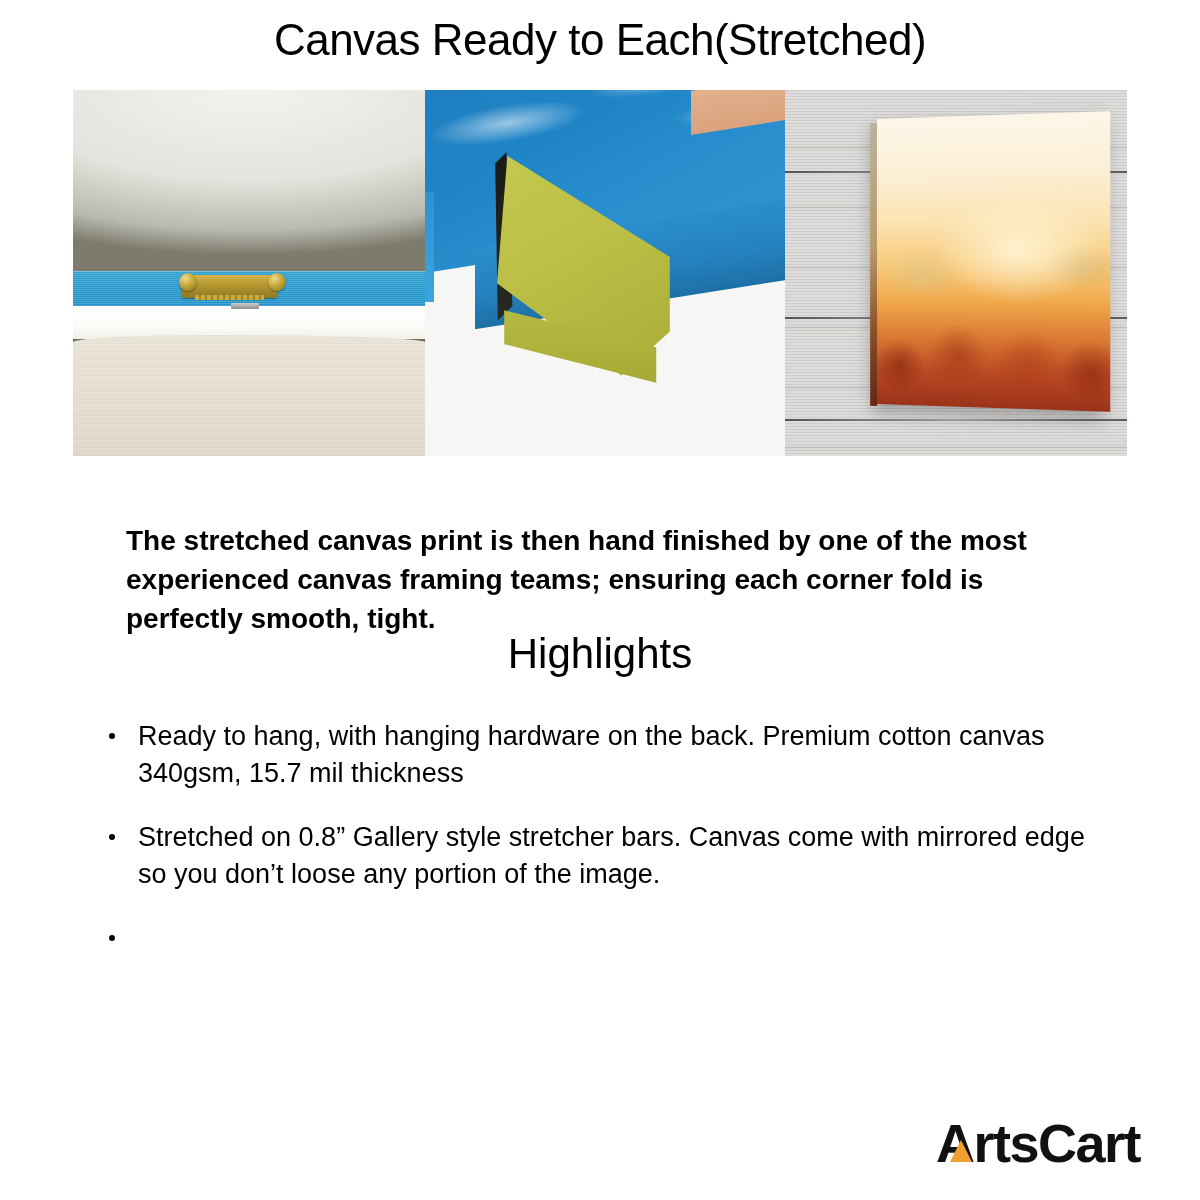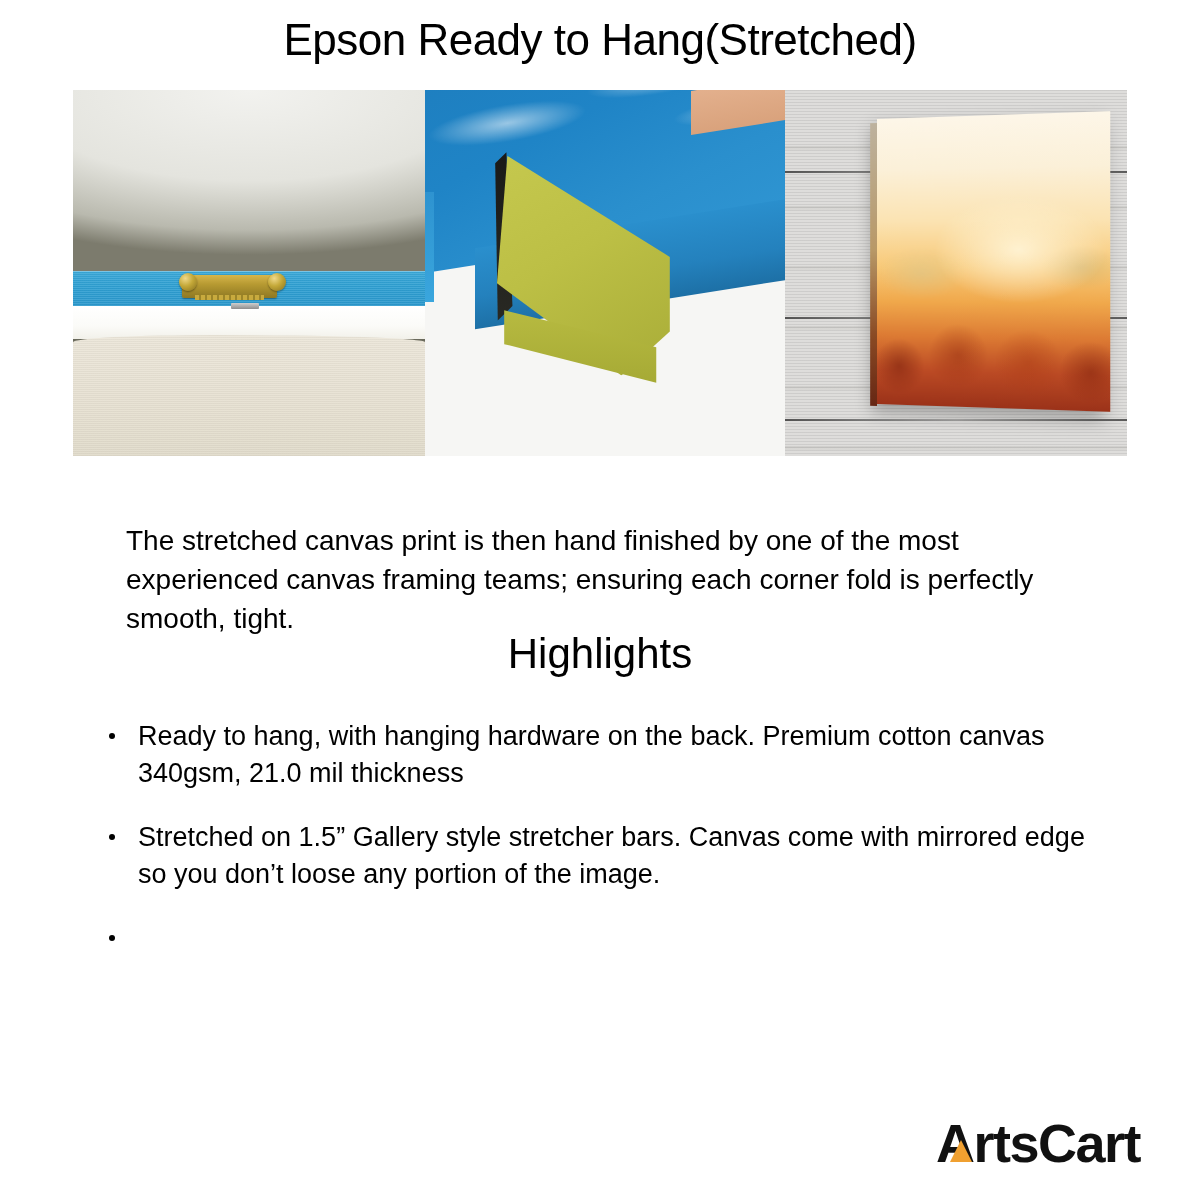--- a/index.html
+++ b/index.html
@@ -233,21 +233,21 @@
   }
 
   
   .intro {
     position: absolute;
     top: 492px;
     left: 126px;
     width: 950px;
     font-size: 28px;
     line-height: 39px;
-    font-weight: 400;
+    font-weight: 700;
     margin-top: 29px;
   }
 
   
   .highlights-heading {
     position: absolute;
     top: 630px;
     left: 0;
     width: 1200px;
     text-align: center;
@@ -307,21 +307,21 @@
     width: 0;
     height: 0;
     border-left: 11px solid transparent;
     border-right: 11px solid transparent;
     border-bottom: 22px solid #F0A030;
   }
 </style>
 </head>
 <body>
 
-<div class="page-title">Epson Ready to Hang(Stretched)</div>
+<div class="page-title">Canvas Ready to Each(Stretched)</div>
 
 <div class="gallery">
 
   <div class="photo p1">
     <div class="wallshade"></div>
     <div class="blue-edge"></div>
     <div class="white-band"></div>
     <div class="canvas-face"></div>
     <div class="hanger"></div>
     <div class="screw left"></div>
@@ -353,25 +353,25 @@
 
 </div>
 
 <p class="intro">The stretched canvas print is then hand finished by one of the most experienced canvas framing teams; ensuring each corner fold is perfectly smooth, tight.</p>
 
 <div class="highlights-heading">Highlights</div>
 
 <ul class="bullets">
   <li>
     <span class="dot"></span>
-    <span>Ready to hang,  with hanging hardware on the back.  Premium cotton canvas 340gsm, 21.0 mil thickness</span>
+    <span>Ready to hang,  with hanging hardware on the back.  Premium cotton canvas 340gsm, 15.7 mil thickness</span>
   </li>
   <li>
     <span class="dot"></span>
-    <span>Stretched on 1.5” Gallery style stretcher bars. Canvas come with mirrored edge so you don’t loose any portion of the image.</span>
+    <span>Stretched on 0.8” Gallery style stretcher bars. Canvas come with mirrored edge so you don’t loose any portion of the image.</span>
   </li>
   <li>
     <span class="dot"></span>
   </li>
 </ul>
 
 <div class="logo">
   <div class="wordmark">
     <span class="tri"></span>
     <span>ArtsCart</span>

